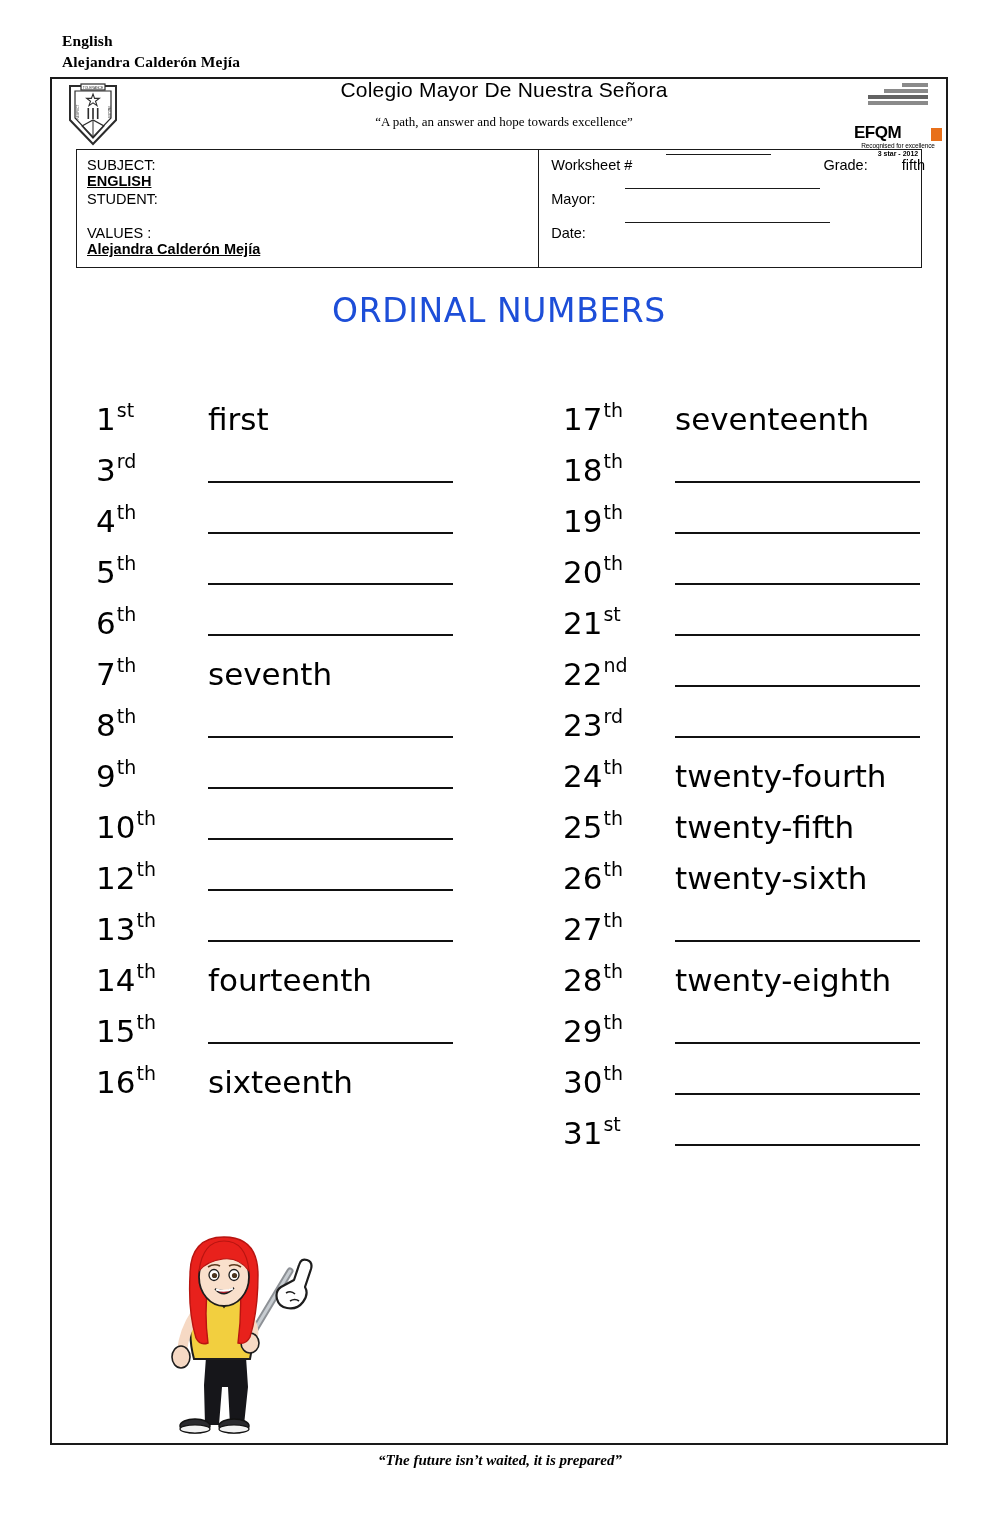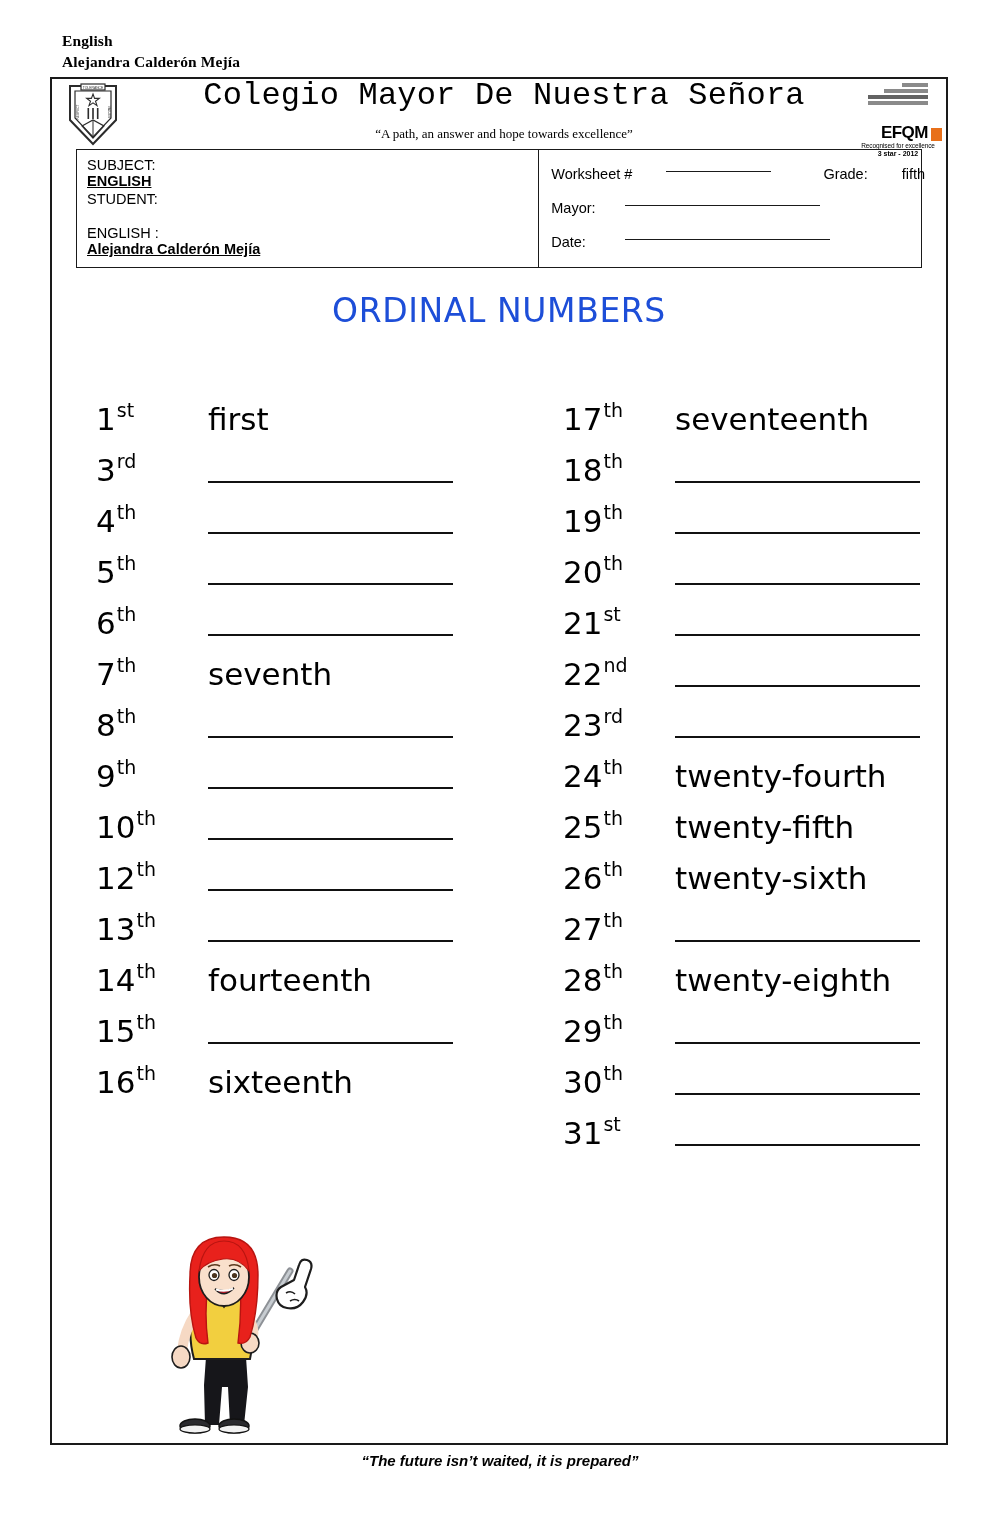--- a/index.html
+++ b/index.html
@@ -53,22 +53,22 @@
     height: 66px;
   }
   .masthead-titles {
     position: absolute;
     left: 120px;
     right: 110px;
     top: 0;
     text-align: center;
   }
   .school-name {
-    font-family: Liberation Mono, monospace;
-    font-size: 32px;
+    font-family: Liberation Sans, sans-serif;
+    font-size: 21px;
     line-height: 1.08;
     letter-spacing: .2px;
     white-space: nowrap;
   }
   .school-motto {
     font-family: "Liberation Serif", serif;
     font-size: 13px;
     margin-top: 12px;
   }
   .efqm {
@@ -81,21 +81,21 @@
   }
   .efqm-bars { width: 60px; margin: 0 auto; }
   .efqm-bar { height: 4px; background: #8a8a8a; margin-bottom: 2px; }
   .efqm-bar.b1 { width: 26px; margin-left: auto; }
   .efqm-bar.b2 { width: 44px; margin-left: auto; }
   .efqm-bar.b3 { width: 60px; background: #636363; }
   .efqm-bar.b4 { width: 60px; background: #8a8a8a; }
   .efqm-word-row {
     display: flex;
     align-items: flex-end;
-    justify-content: flex-end;
+    justify-content: space-between;
     gap: 3px;
     margin-top: 19px;
   }
   .efqm-word {
     font-family: "Liberation Sans", sans-serif;
     font-weight: bold;
     font-size: 17px;
     line-height: 1;
     letter-spacing: -.5px;
   }
@@ -141,21 +141,21 @@
   .rule {
     flex: 1;
     border-bottom: 1.3px solid #1a1a1a;
     height: 0;
     position: relative;
     top: -3px;
   }
   .rule.short { flex: none; width: 105px; }
   .rule.mid { flex: none; width: 195px; }
   .rule.wide { flex: none; width: 205px; }
-  .info-row-r { display: flex; align-items: center; height: 34px; gap: 12px; }
+  .info-row-r { display: flex; align-items: flex-start; height: 34px; gap: 12px; }
   .gap-sm { width: 10px; flex: none; }
   .gap-md { width: 28px; flex: none; }
   .lbl-tight { flex: none; }
   .lbl-w { width: 62px; flex: none; }
 
   
   .ws-title {
     position: absolute;
     left: 0;
     right: 0;
@@ -229,21 +229,21 @@
     height: 205px;
   }
 
   
   .footer-quote {
     position: absolute;
     left: 0;
     right: 0;
     top: 1452px;
     text-align: center;
-    font-family: Liberation Sans, sans-serif;
+    font-family: Liberation Serif, serif;
     font-weight: bold;
     font-style: italic;
     font-size: 15px;
   }
 </style>
 </head>
 <body>
 
 <div class="doc-header">
   <div>English</div>
@@ -297,21 +297,21 @@
     <div class="info-col-left">
       <div class="info-row">
         <span class="info-label">SUBJECT:</span>
         <span class="info-value-bold">ENGLISH</span>
       </div>
       <div class="info-row">
         <span class="info-label">STUDENT:</span>
         <span class="rule"></span>
       </div>
       <div class="info-row">
-        <span class="info-label">ENGLISH :</span>
+        <span class="info-label">VALUES :</span>
         <span class="info-value-bold">Alejandra Calderón Mejía</span>
       </div>
     </div>
 
     <div class="info-col-right">
       <div class="info-row-r">
         <span class="lbl-tight">Worksheet #</span>
         <span class="gap-sm"></span>
         <span class="rule short"></span>
         <span class="gap-md"></span>

